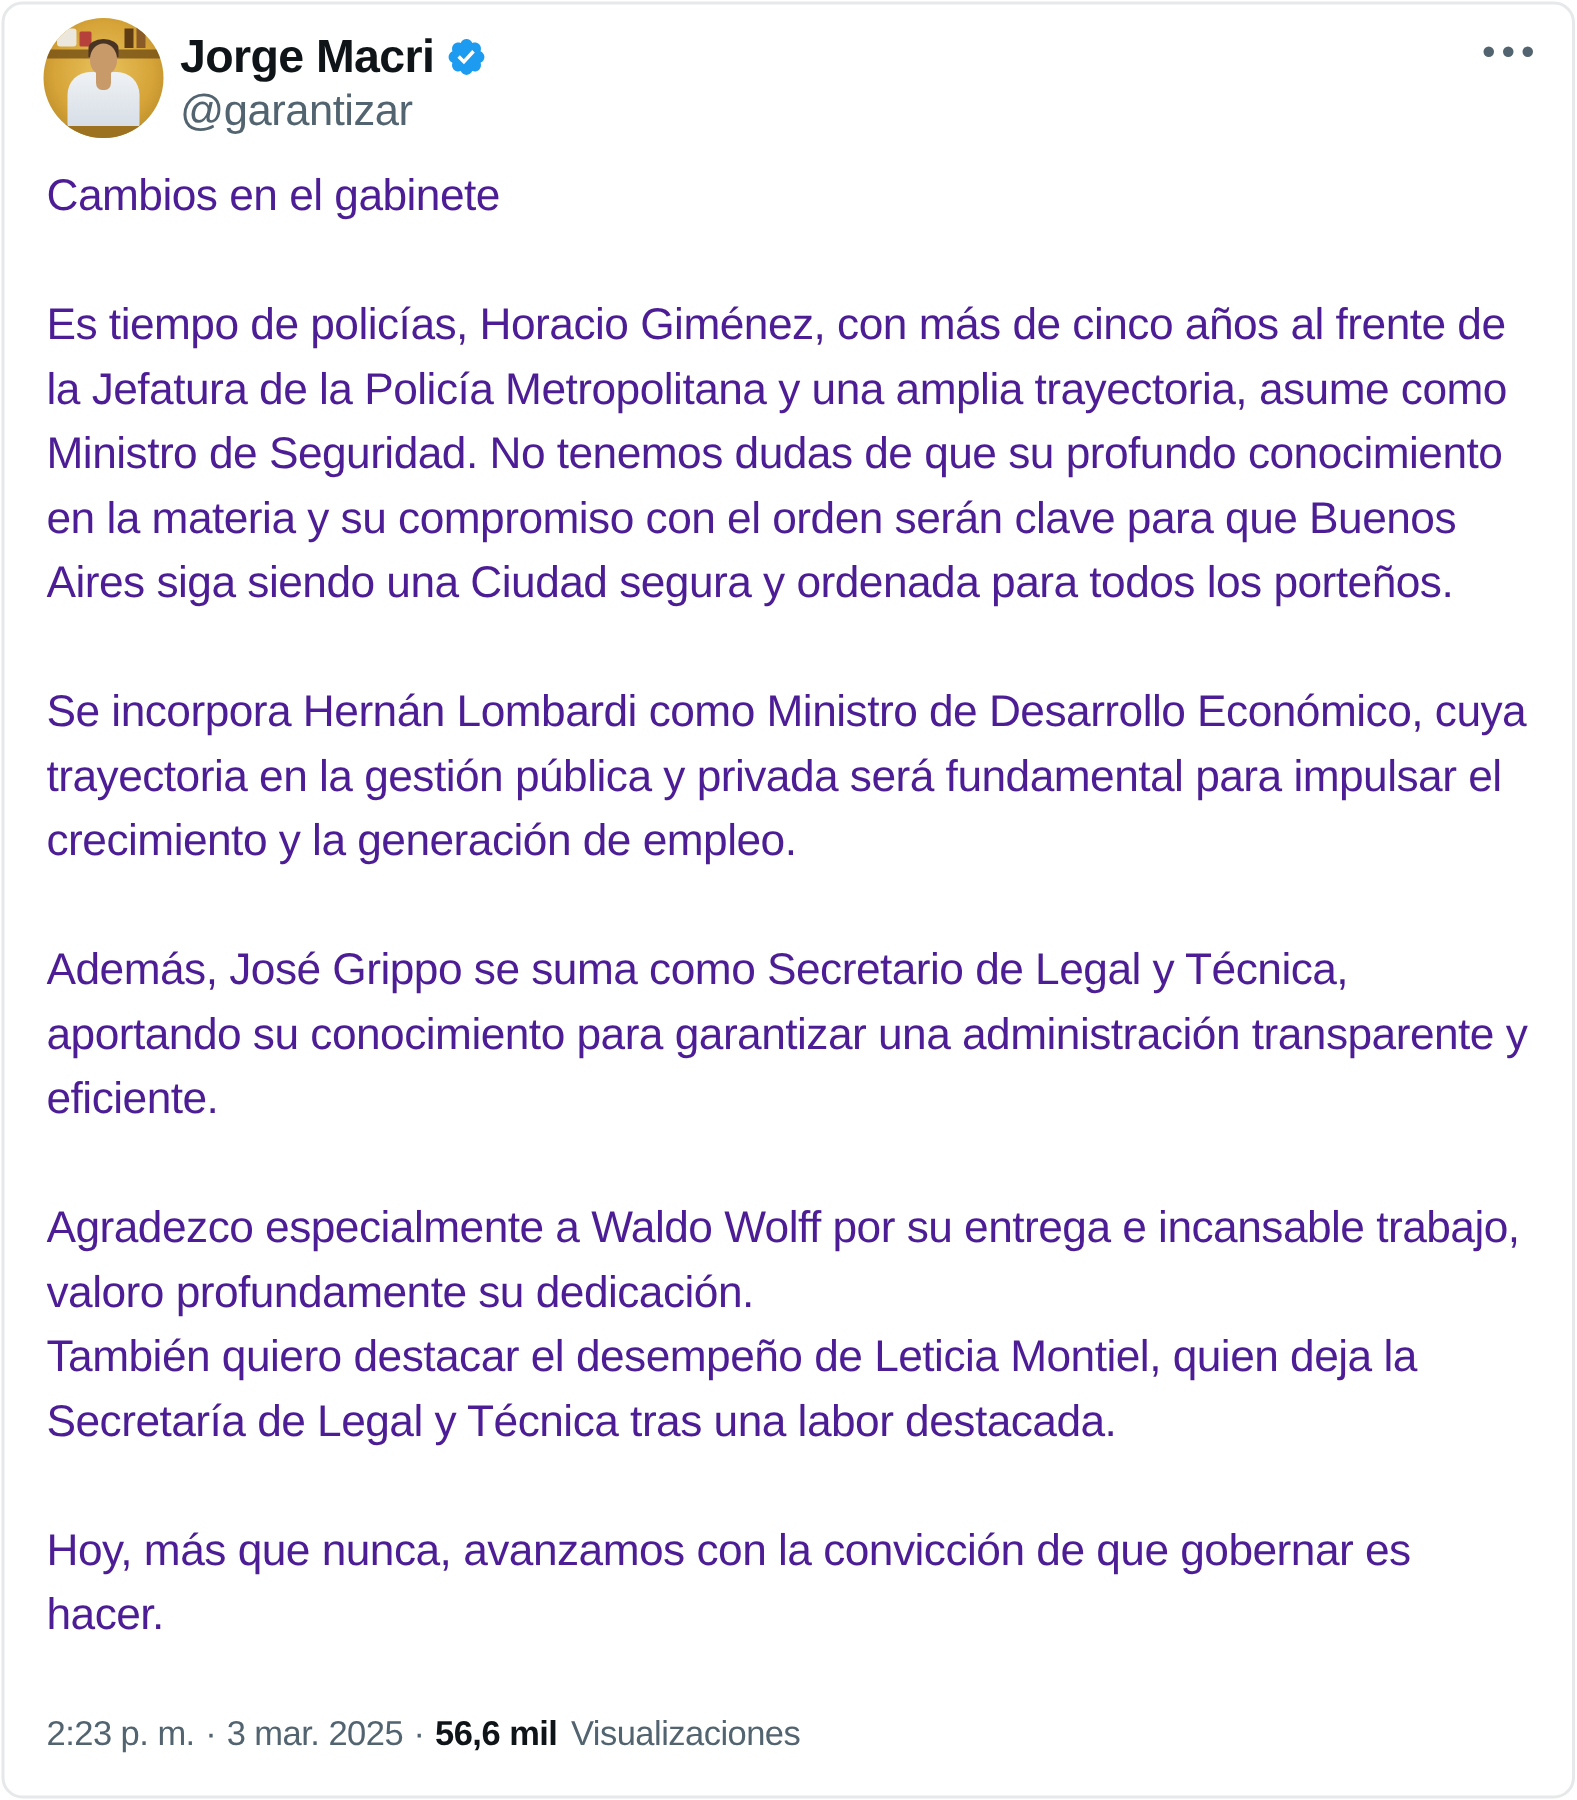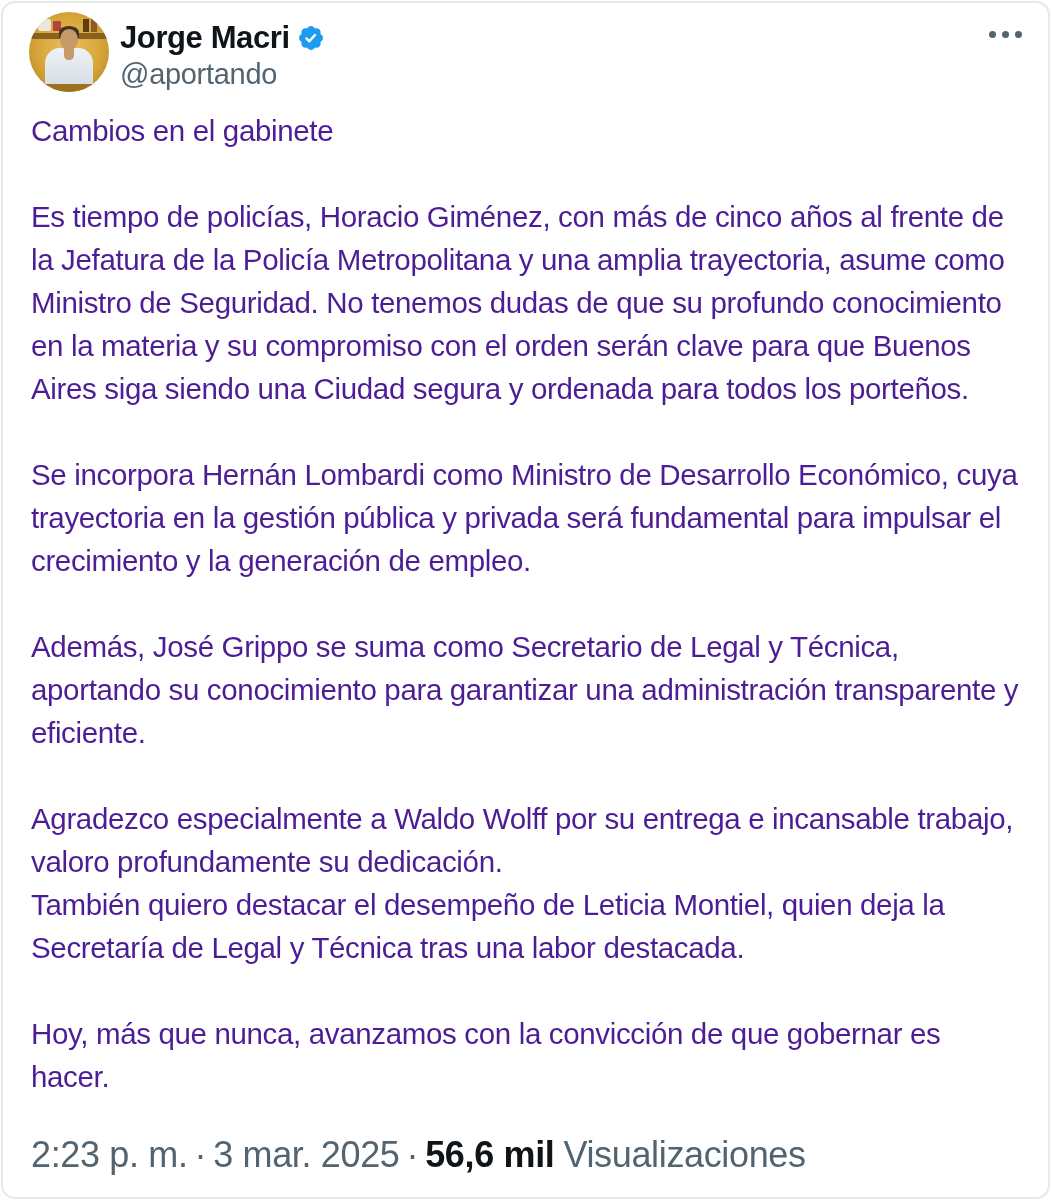--- a/index.html
+++ b/index.html
@@ -91,21 +91,21 @@
     font-size: 29.5px;
     line-height: 43px;
     letter-spacing: -0.35px;
     color: #4c1d95;
     white-space: pre-wrap;
   }
 
   
   .footer {
     margin: 14px 28px 24px 28px;
-    font-size: 36px;
+    font-size: 23px;
     letter-spacing: -0.35px;
     color: #536471;
     line-height: 36px;
     white-space: nowrap;
   }
   .footer .sep { padding: 0 7px; }
   .views-count { color: #0f1419; font-weight: 700; }
   .views-label { margin-left: 9px; }
 </style>
 </head>
@@ -130,21 +130,21 @@
 
       <div class="id-block">
         <div class="name-row">
           <span class="display-name">Jorge Macri</span>
           <span class="verified">
             <svg viewBox="0 0 24 24" aria-hidden="true">
               <path fill="#1d9bf0" fill-rule="evenodd" clip-rule="evenodd" d="M22.25 12c0-1.43-.88-2.67-2.19-3.34.46-1.39.2-2.9-.81-3.91s-2.52-1.27-3.91-.81c-.66-1.31-1.91-2.19-3.34-2.19s-2.67.88-3.33 2.19c-1.4-.46-2.91-.2-3.92.81s-1.26 2.52-.8 3.91c-1.31.67-2.2 1.91-2.2 3.34s.89 2.67 2.2 3.34c-.46 1.39-.21 2.9.8 3.91s2.52 1.26 3.91.81c.67 1.31 1.91 2.19 3.34 2.19s2.68-.88 3.34-2.19c1.39.45 2.9.2 3.91-.81s1.27-2.52.81-3.91c1.31-.67 2.19-1.91 2.19-3.34zm-11.71 4.2L6.8 12.46l1.41-1.42 2.26 2.26 4.8-5.23 1.47 1.36-6.2 6.77z"></path>
             </svg>
           </span>
         </div>
-        <div class="handle">@aportando</div>
+        <div class="handle">@garantizar</div>
       </div>
 
       <div class="more" role="button" aria-label="More">
         <span class="dot"></span>
         <span class="dot"></span>
         <span class="dot"></span>
       </div>
     </div>
 
     <div class="body-text">Cambios en el gabinete

